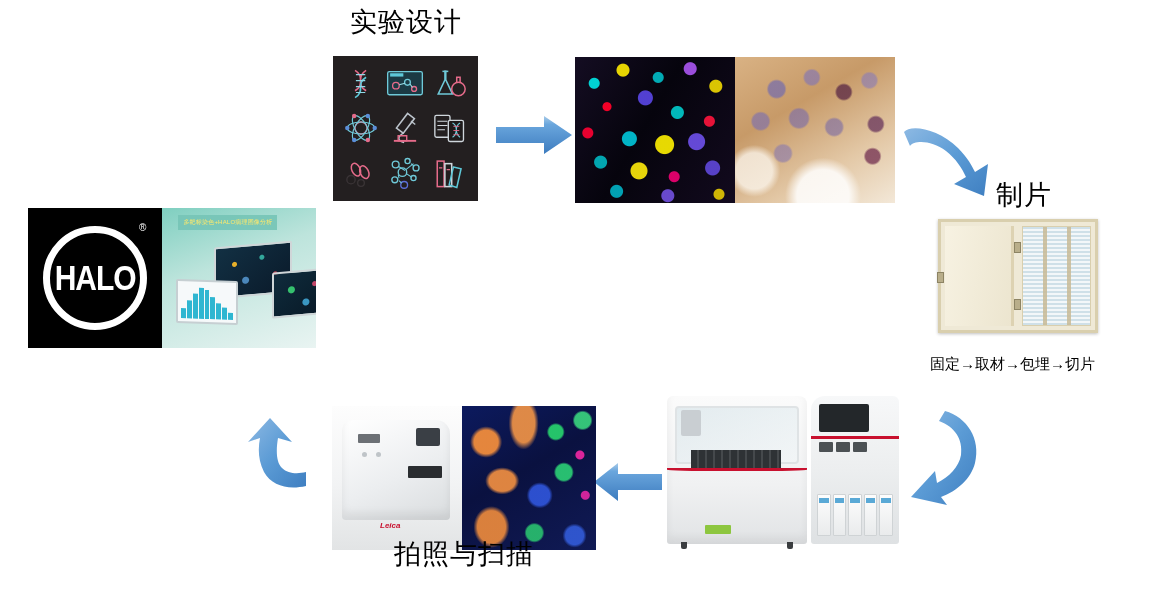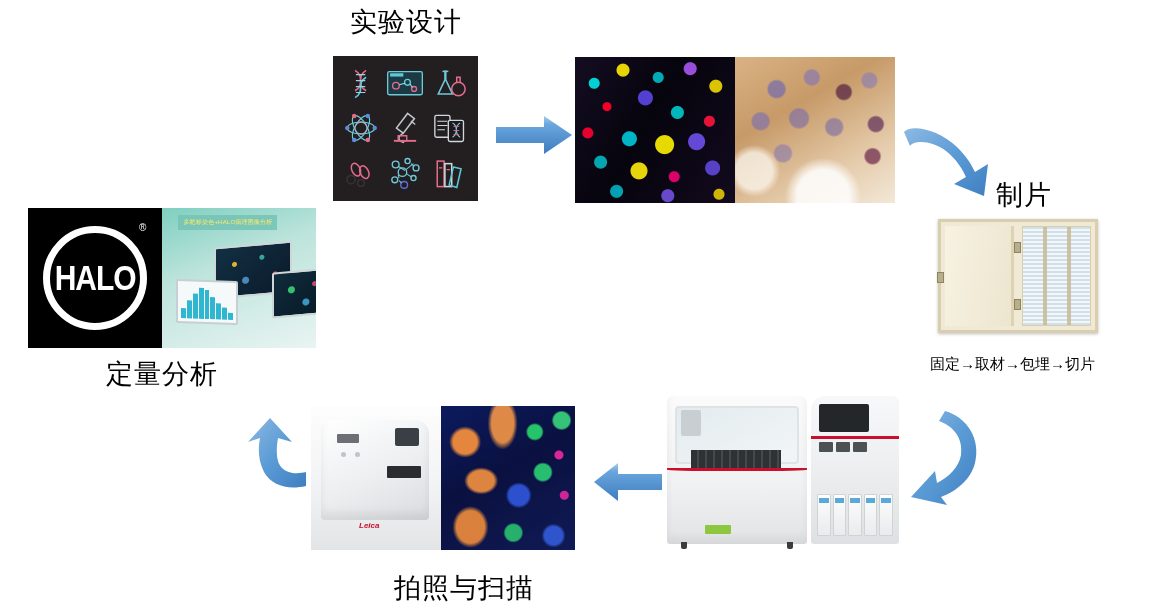--- a/index.html
+++ b/index.html
@@ -479,35 +479,35 @@
         <div class="bottle"></div>
       </div>
     </div>
   </div>
 
 
   <svg class="arrow-svg" style="left:592px; top:460px;" width="72" height="44" viewBox="0 0 72 44">
     <path d="M70 14 H26 V3 L2 22 L26 41 V30 H70 Z" fill="url(#agrad)"></path>
   </svg>
 
-  <div class="node imgpair" style="left:311px; top:406px; width:264px; height:144px;text-align:right;">
+  <div class="node imgpair" style="left:332px; top:406px; width:264px; height:144px;text-align:right;">
     <div class="scanner">
       <div class="sc-body">
         <div class="sc-screen"></div>
         <div class="sc-slot"></div>
         <div class="sc-btn" style="left:20px; top:32px;"></div>
         <div class="sc-btn" style="left:34px; top:32px;"></div>
         <div class="sc-tray"></div>
       </div>
       <div class="sc-leica">Leica</div>
     </div>
     <div class="fluor2"></div>
   </div>
 
-  <div class="cap" style="left:394px; top:574px;">拍照与扫描</div>
+  <div class="cap" style="left:394px; top:540px;">拍照与扫描</div>
 
   <svg class="arrow-svg" style="left:214px; top:408px;" width="100" height="100" viewBox="0 0 100 100">
     <path d="M92 62 C74 66, 58 62, 50 48 C44 36, 44 24, 46 14 L34 18 L56 -6 L78 18 L64 14
              C62 26, 62 38, 68 44 C74 50, 84 50, 92 48 Z" transform="translate(0,16)" fill="url(#cgrad)"></path>
   </svg>
 
   <div class="node halo-wrap" style="left:28px; top:208px; width:288px; height:140px;">
 
     <div class="halo-logo">
       <div class="halo-ring">
@@ -527,15 +527,14 @@
         <div class="bar" style="height:90%"></div>
         <div class="bar" style="height:86%"></div>
         <div class="bar" style="height:66%"></div>
         <div class="bar" style="height:48%"></div>
         <div class="bar" style="height:34%"></div>
         <div class="bar" style="height:20%"></div>
       </div>
     </div>
   </div>
 
-  <div class="cap" style="left:106px; top:360px;">定量分析</div>
 
 </div>
 
 </body></html>

